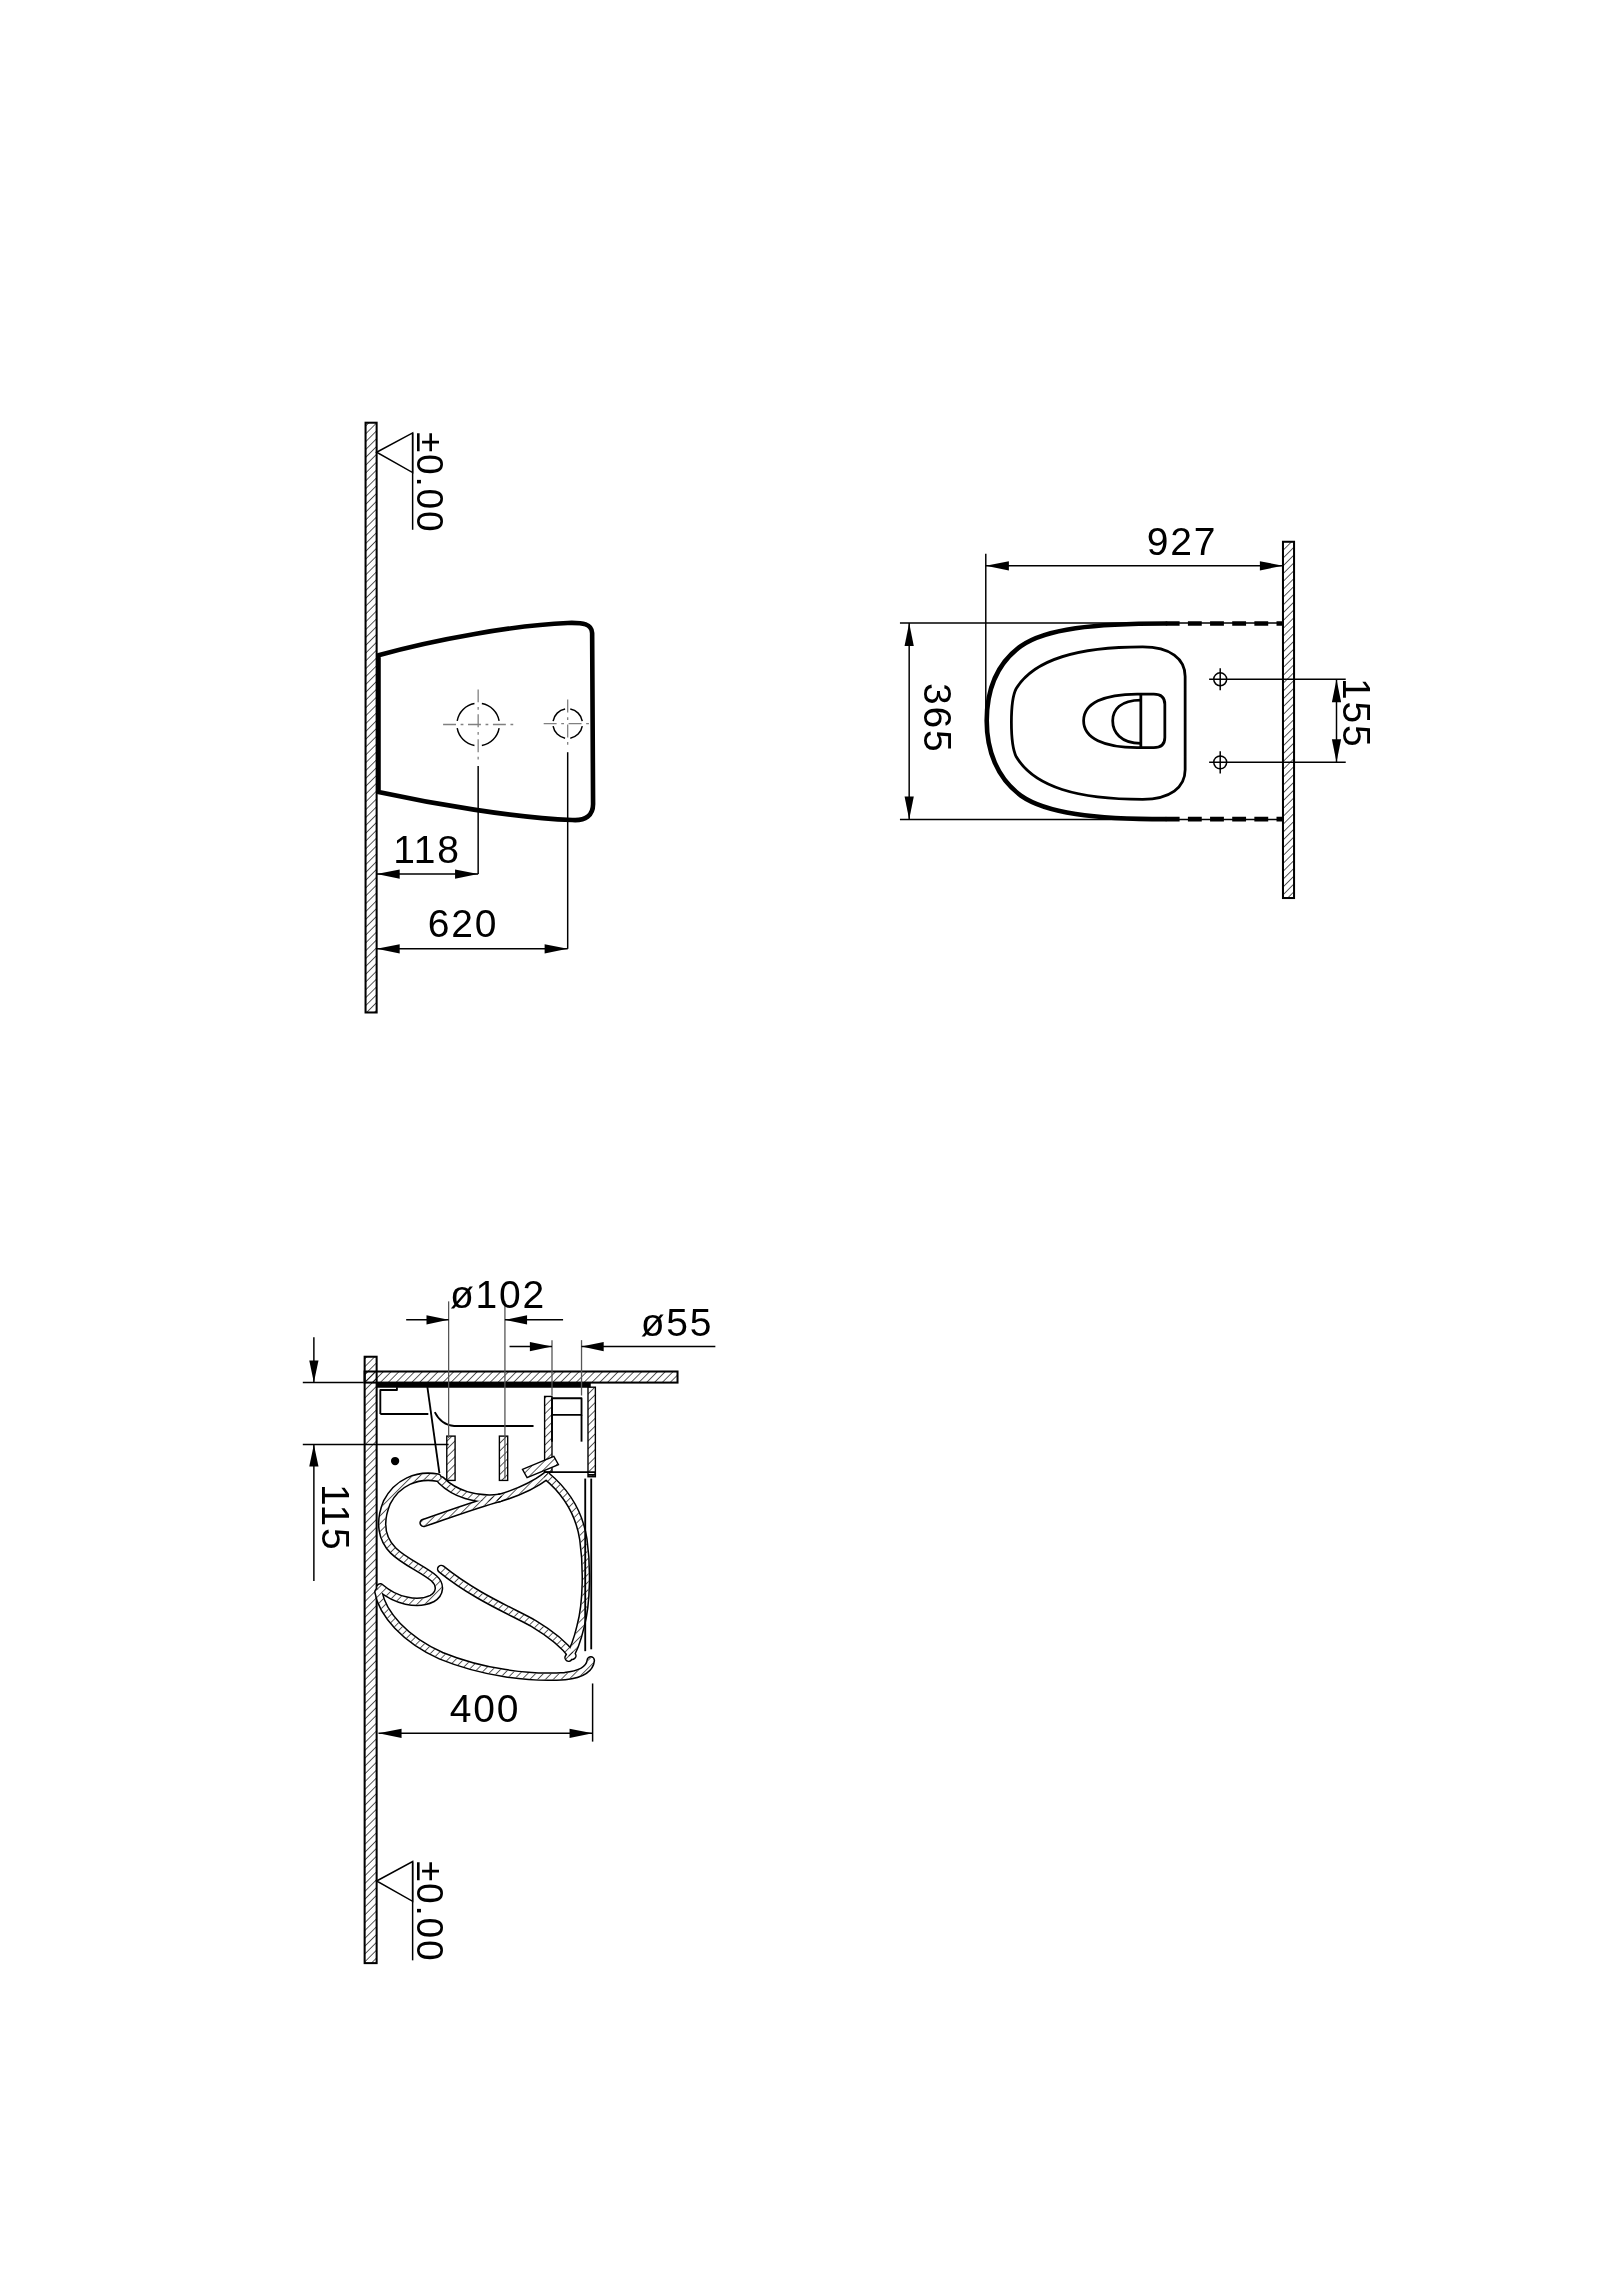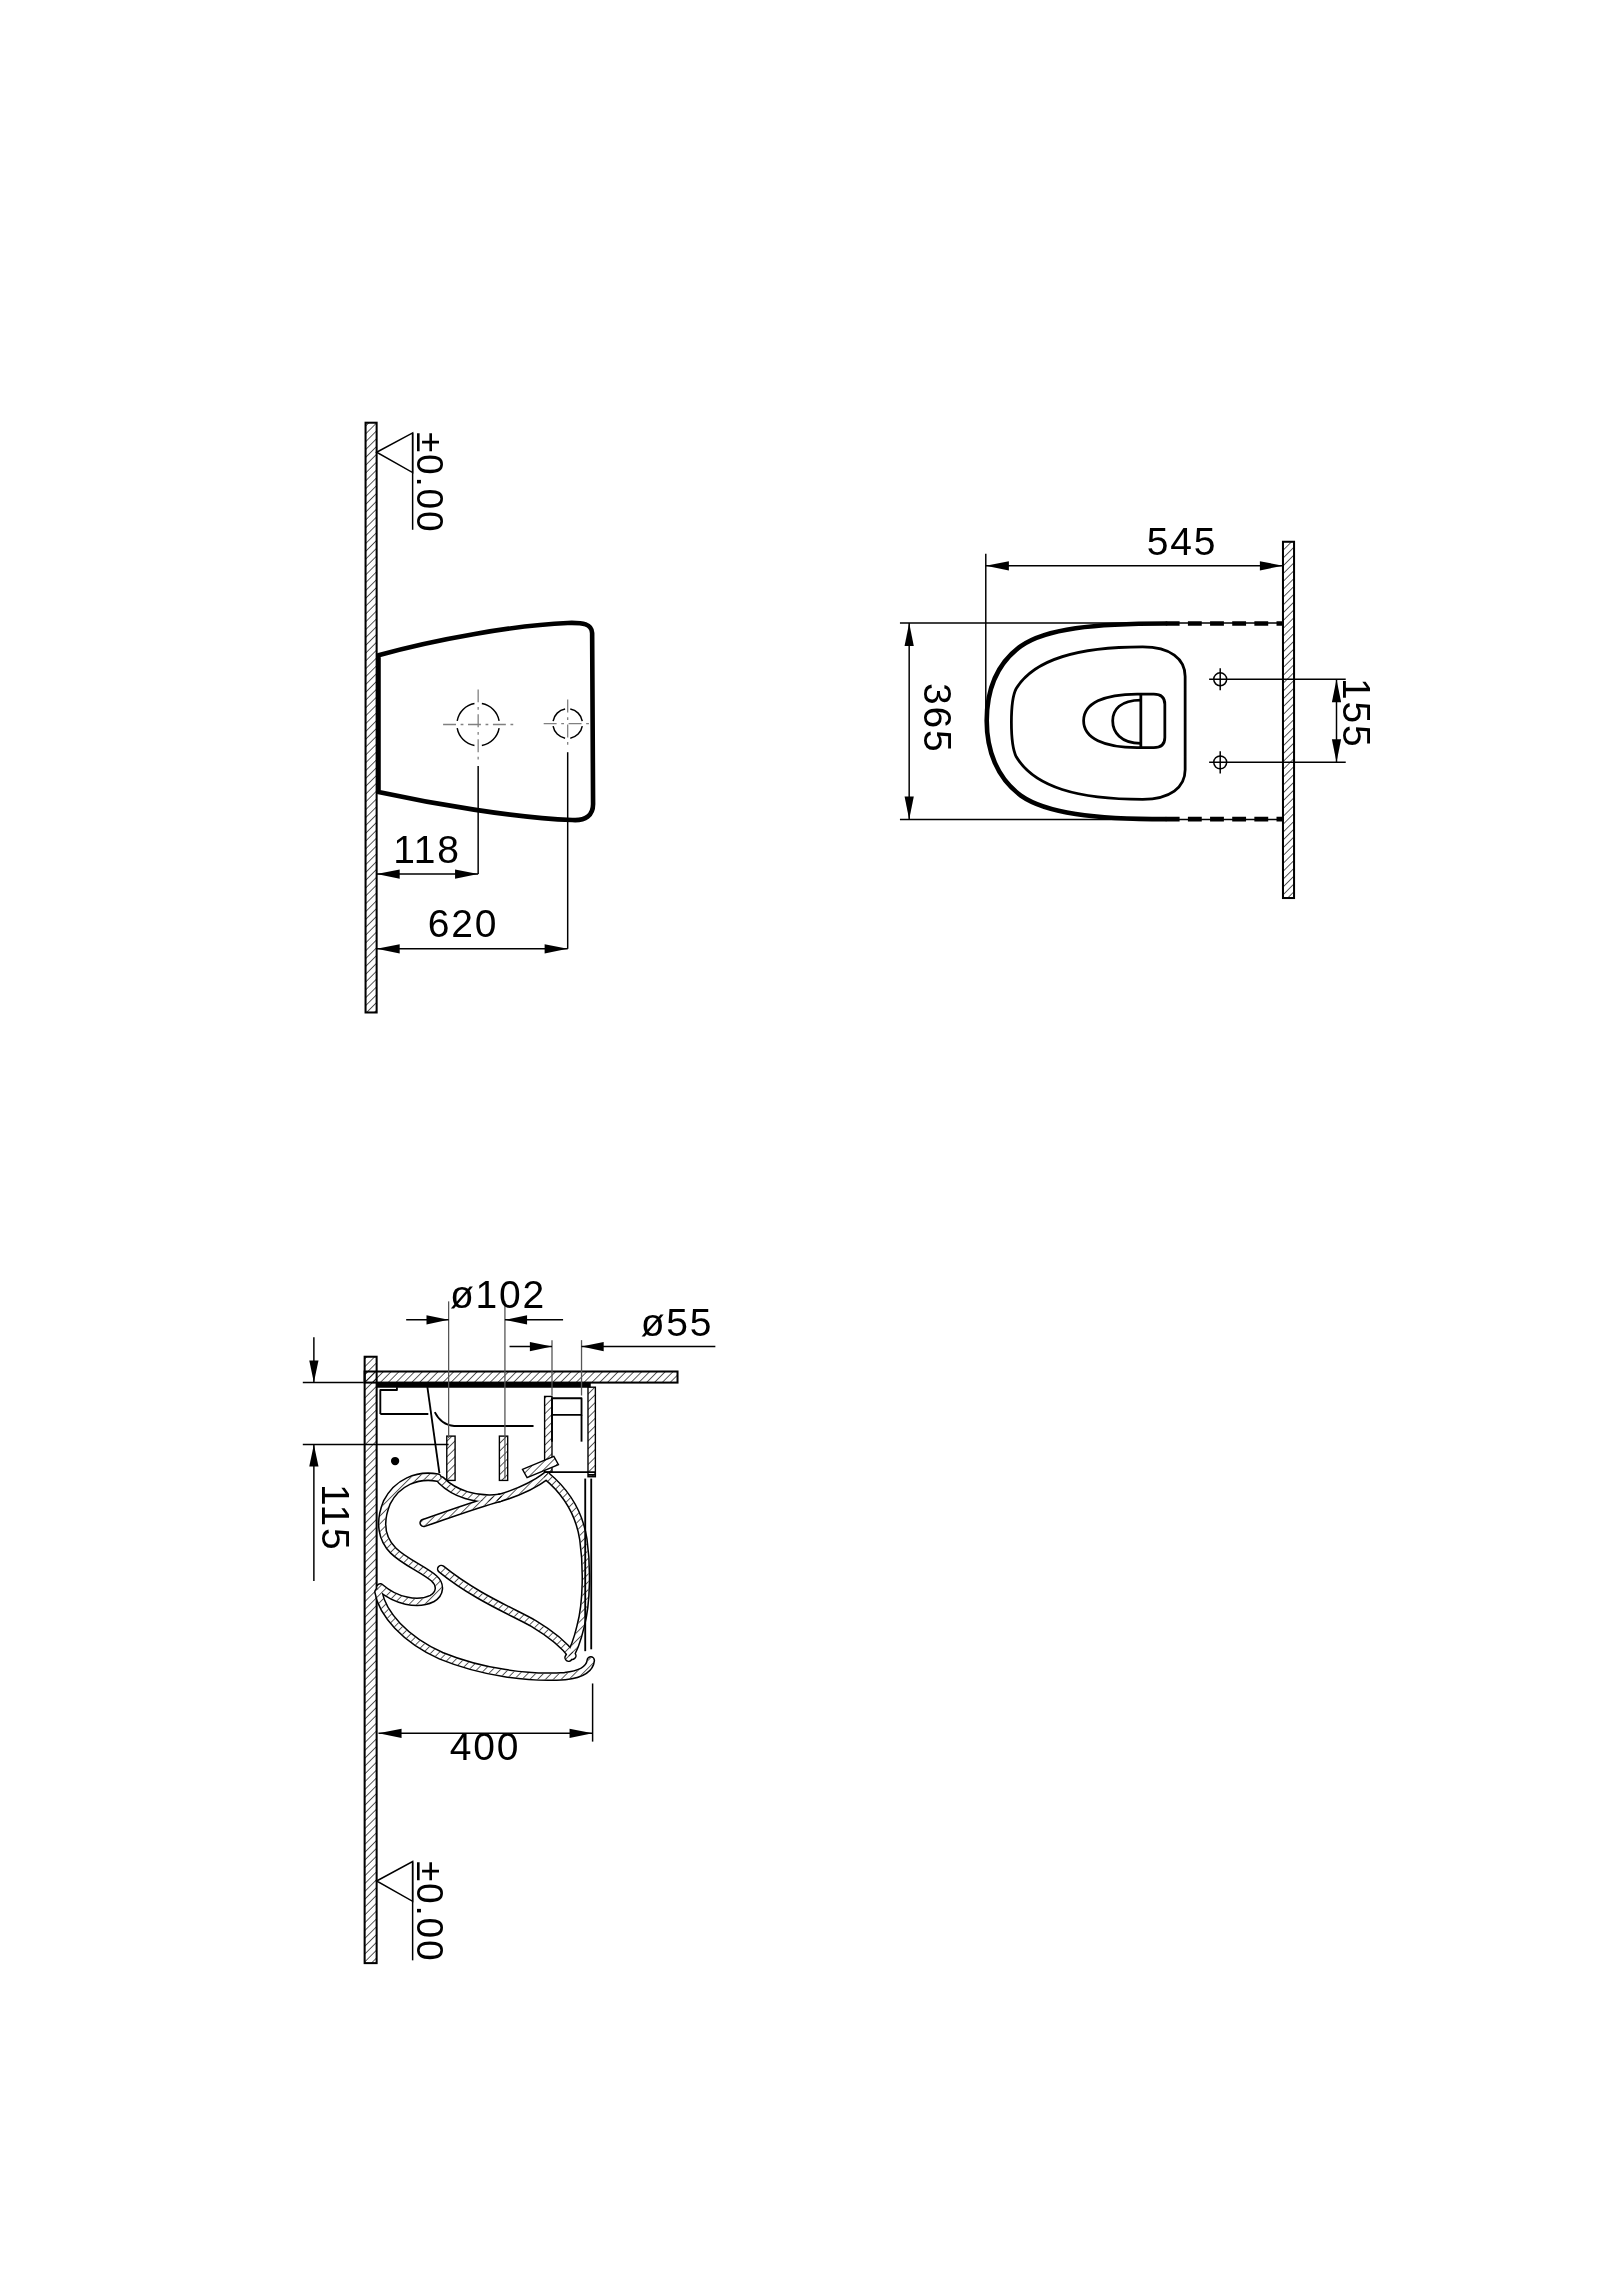--- a/index.html
+++ b/index.html
@@ -233,24 +233,24 @@
       <path class="thin" d="M408,2038 L447,2017 L447,2060 Z"></path>
       <path class="thin" d="M447,2017 L447,2124"></path>
     </g>
   </g>
 </svg>
 
 <div class="dim" style="left:427px;top:830px;">118</div>
 <div class="dim" style="left:463px;top:904px;">620</div>
 <div class="dimv lvl" style="left:450px;top:432px;">±0.00</div>
 
-<div class="dim" style="left:1182px;top:522px;">545</div>
+<div class="dim" style="left:1182px;top:522px;">927</div>
 <div class="dimv" style="left:958px;top:683px;">365</div>
 <div class="dimv" style="left:1377px;top:678px;">155</div>
 
 <div class="dim" style="left:498px;top:1275px;">ø102</div>
 <div class="dim" style="left:669px;top:1303px;margin-left:8px;">ø55</div>
 <div class="dimv" style="left:356px;top:1484px;">115</div>
-<div class="dim" style="left:485px;top:1689px;margin-top:38px;">400</div>
+<div class="dim" style="left:485px;top:1689px;">400</div>
 <div class="dimv lvl" style="left:450px;top:1861px;">±0.00</div>
 
 </div>
 
 
 </body></html>

